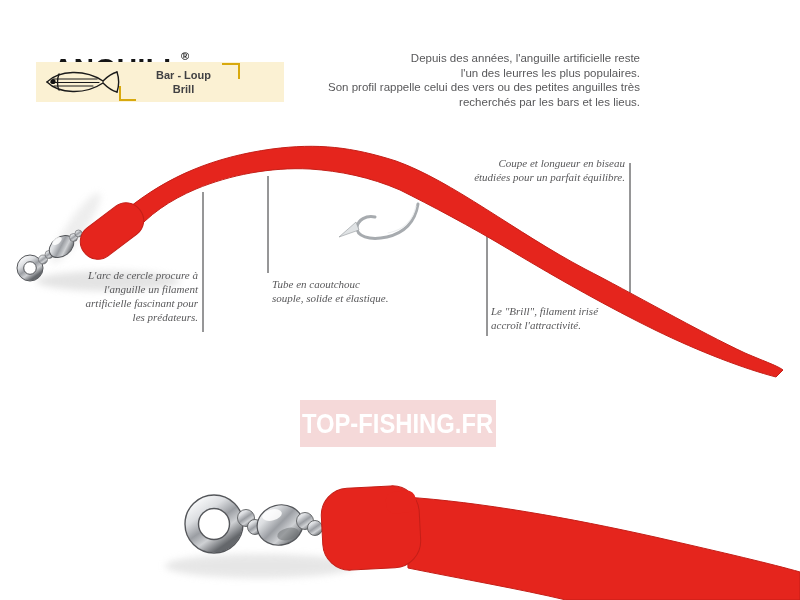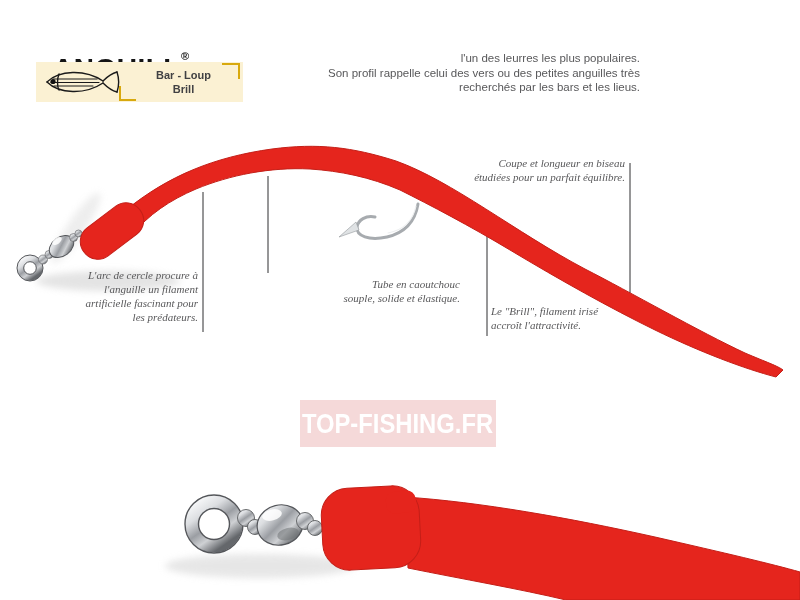--- a/index.html
+++ b/index.html
@@ -12,20 +12,21 @@
   .title{
     position:absolute; left:37px; top:34px; margin:16px;
     font-size:28px; font-weight:bold; color:var(--title-black,#141414);
     letter-spacing:0.5px;
   }
   .title sup{font-size:11px; vertical-align:18px; font-weight:bold;}
 
   .species-box{
     position:absolute; left:36px; top:62px; width:207px; height:40px;
     background:var(--box-cream,#fbf1d3);
+    padding-left:41px;
   }
   .species-fish{position:absolute; left:6px; top:3px;}
   .species-text{
     position:absolute; left:95px; top:6px; width:105px;
     text-align:center; font-size:11px; font-weight:bold;
     color:#414143; line-height:14px;
   }
   .bracket-tr{
     position:absolute; left:186px; top:1px; width:16px; height:14px;
     border-top:2.5px solid var(--bracket-gold,#d8a90e);
@@ -42,21 +43,21 @@
     text-align:right; font-size:11.5px; line-height:14.5px;
     color:var(--text-gray,#58585a);
   }
 
   .ann{
     position:absolute; font-size:11px; font-style:italic;
     line-height:14px; color:var(--text-gray,#58585a);font-family:Liberation Serif, serif;
   }
   .ann-coupe{left:415px; top:156px; width:210px; text-align:right;}
   .ann-arc{left:58px;  top:268px; width:140px; text-align:right;}
-  .ann-tube{left:272px; top:277px; width:160px; text-align:right;margin-left:28px;}
+  .ann-tube{left:272px; top:277px; width:160px; text-align:left;}
   .ann-brill{left:491px; top:304px; width:160px; text-align:left;}
 
   .watermark{
     position:absolute; left:300px; top:400px; width:196px; height:47px;
     background:var(--band-pink,#f5d9d9);
     display:flex; align-items:center; justify-content:center;
   }
   .watermark span{
     display:inline-block; color:var(--watermark-white,#ffffff);
     font-size:28px; font-weight:bold; letter-spacing:0px;
@@ -177,20 +178,21 @@
     </svg>
     <div class="species-text">
       <div>Bar - Loup</div>
       <div>Brill</div>
     </div>
     <div class="bracket-tr"></div>
     <div class="bracket-bl"></div>
   </div>
 
   <div class="intro">
+    <div>Depuis des années, l'anguille artificielle reste</div>
     <div>l'un des leurres les plus populaires.</div>
     <div>Son profil rappelle celui des vers ou des petites anguilles très</div>
     <div>recherchés par les bars et les lieus.</div>
   </div>
 
   <div class="ann ann-coupe">
     <div>Coupe et longueur en biseau</div>
     <div>étudiées pour un parfait équilibre.</div>
   </div>
 

